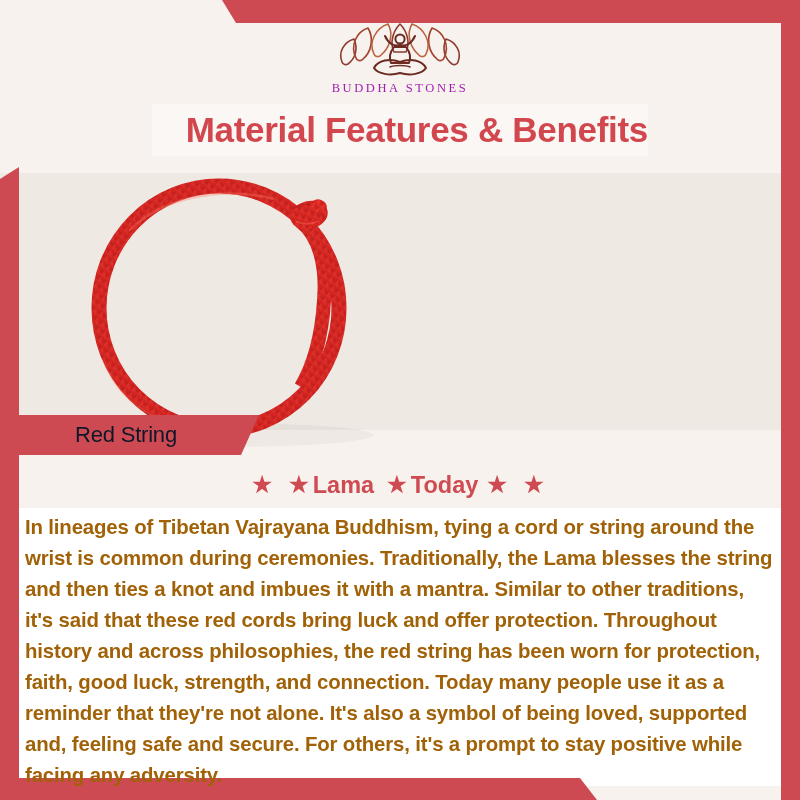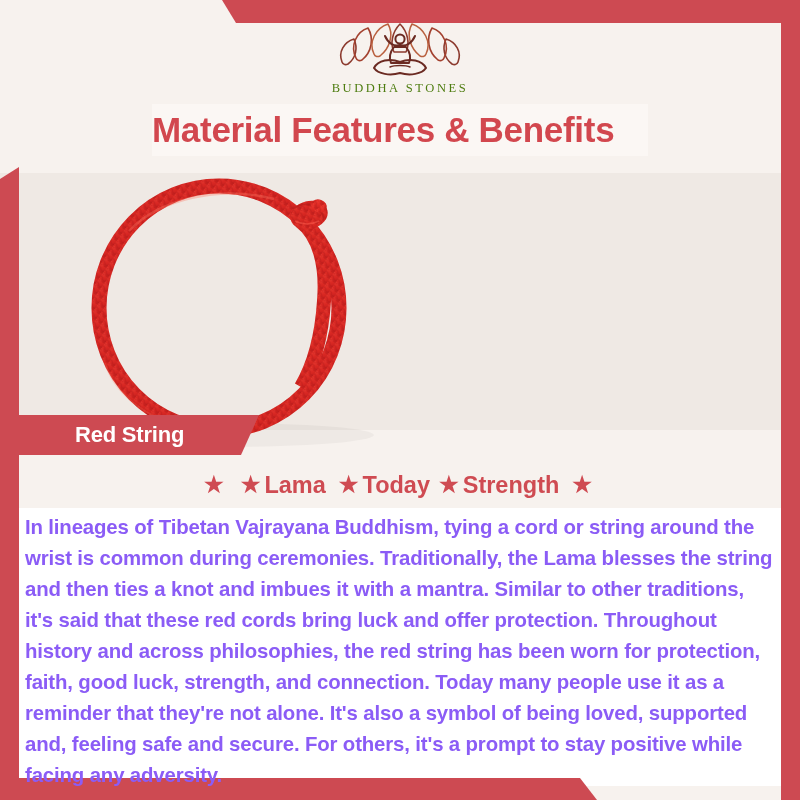--- a/index.html
+++ b/index.html
@@ -40,69 +40,69 @@
   }
 
   
   .logo-wrap{
     position:absolute; left:0; top:22px; width:800px; height:80px;
     display:flex; flex-direction:column; align-items:center; justify-content:flex-start;
   }
   .logo-mark{ width:132px; height:58px; display:block; }
   .logo-word{
     font-family:"Liberation Serif", serif;
-    font-size:12.5px; letter-spacing:2.6px; color:#4d7c0f;
+    font-size:12.5px; letter-spacing:2.6px; color:#a21caf;
     margin-top:1px;
   }
 
   
   .title-band{
     position:absolute; left:152px; top:104px; width:496px; height:52px;
     background:#fbf7f4;
-    display:flex; align-items:center; justify-content:flex-start;
+    display:flex; align-items:center; justify-content:flex-end;
   }
   .title-text{
     font-size:35px; font-weight:bold; color:#d2474e;
     letter-spacing:-0.3px; white-space:nowrap;
   }
 
   
   .photo{ position:absolute; left:19px; top:173px; width:762px; height:290px; }
   .photo svg{ display:block; }
 
   
   .ribbon{
     position:absolute; left:19px; top:415px; width:240px; height:40px;
     background:#cd4a52;
     clip-path: polygon(0 0, 240px 0, 222px 40px, 0 40px);
     display:flex; align-items:center;
   }
   .ribbon-text{
-    color:#ffffff; font-size:22px; font-weight:bold; padding-left:56px;
+    color:#0f172a; font-size:22px; font-weight:normal; padding-left:56px;
     letter-spacing:-0.2px; white-space:nowrap;
   }
 
   
   .benefits{
     position:absolute; left:19px; top:468px; width:762px; height:34px;
     display:flex; align-items:center; justify-content:center;
     gap:0px;
   }
   .benefit{
     display:flex; align-items:center; color:#cf4b52;
     font-size:23.5px; font-weight:bold; white-space:nowrap;
   }
   .benefit .star{ font-size:22px; line-height:1; margin-right:4px; }
   .benefit + .benefit{ margin-left:13px; }
   .benefit.tight + .benefit.tight{ margin-left:9px; }
 
   
   .para{
     position:absolute; left:25px; top:512px; width:750px;
-    font-size:20.4px; font-weight:bold; color:#8b5cf6;
+    font-size:20.4px; font-weight:bold; color:#a16207;
     line-height:31px; text-align:left;
     letter-spacing:-0.15px;
   }
 </style>
 </head>
 <body>
 
 <div id="page">
 
   <div class="bg-top"></div>
@@ -199,21 +199,20 @@
     <span class="benefit">
       <span class="star">★</span>
       <span>Lama</span>
     </span>
     <span class="benefit tight">
       <span class="star">★</span>
       <span>Today</span>
     </span>
     <span class="benefit tight">
       <span class="star">★</span>
-      <span>Strength</span>
     </span>
     <span class="benefit">
       <span class="star">★</span>
     </span>
   </div>
 
   <p class="para">In lineages of Tibetan Vajrayana Buddhism, tying a cord or string around the wrist is common during ceremonies. Traditionally, the Lama blesses the string and then ties a knot and imbues it with a mantra. Similar to other traditions, it's said that these red cords bring luck and offer protection. Throughout history and across philosophies, the red string has been worn for protection, faith, good luck, strength, and connection. Today many people use it as a reminder that they're not alone. It's also a symbol of being loved, supported and, feeling safe and secure. For others, it's a prompt to stay positive while facing any adversity.</p>
 
 </div>
 

